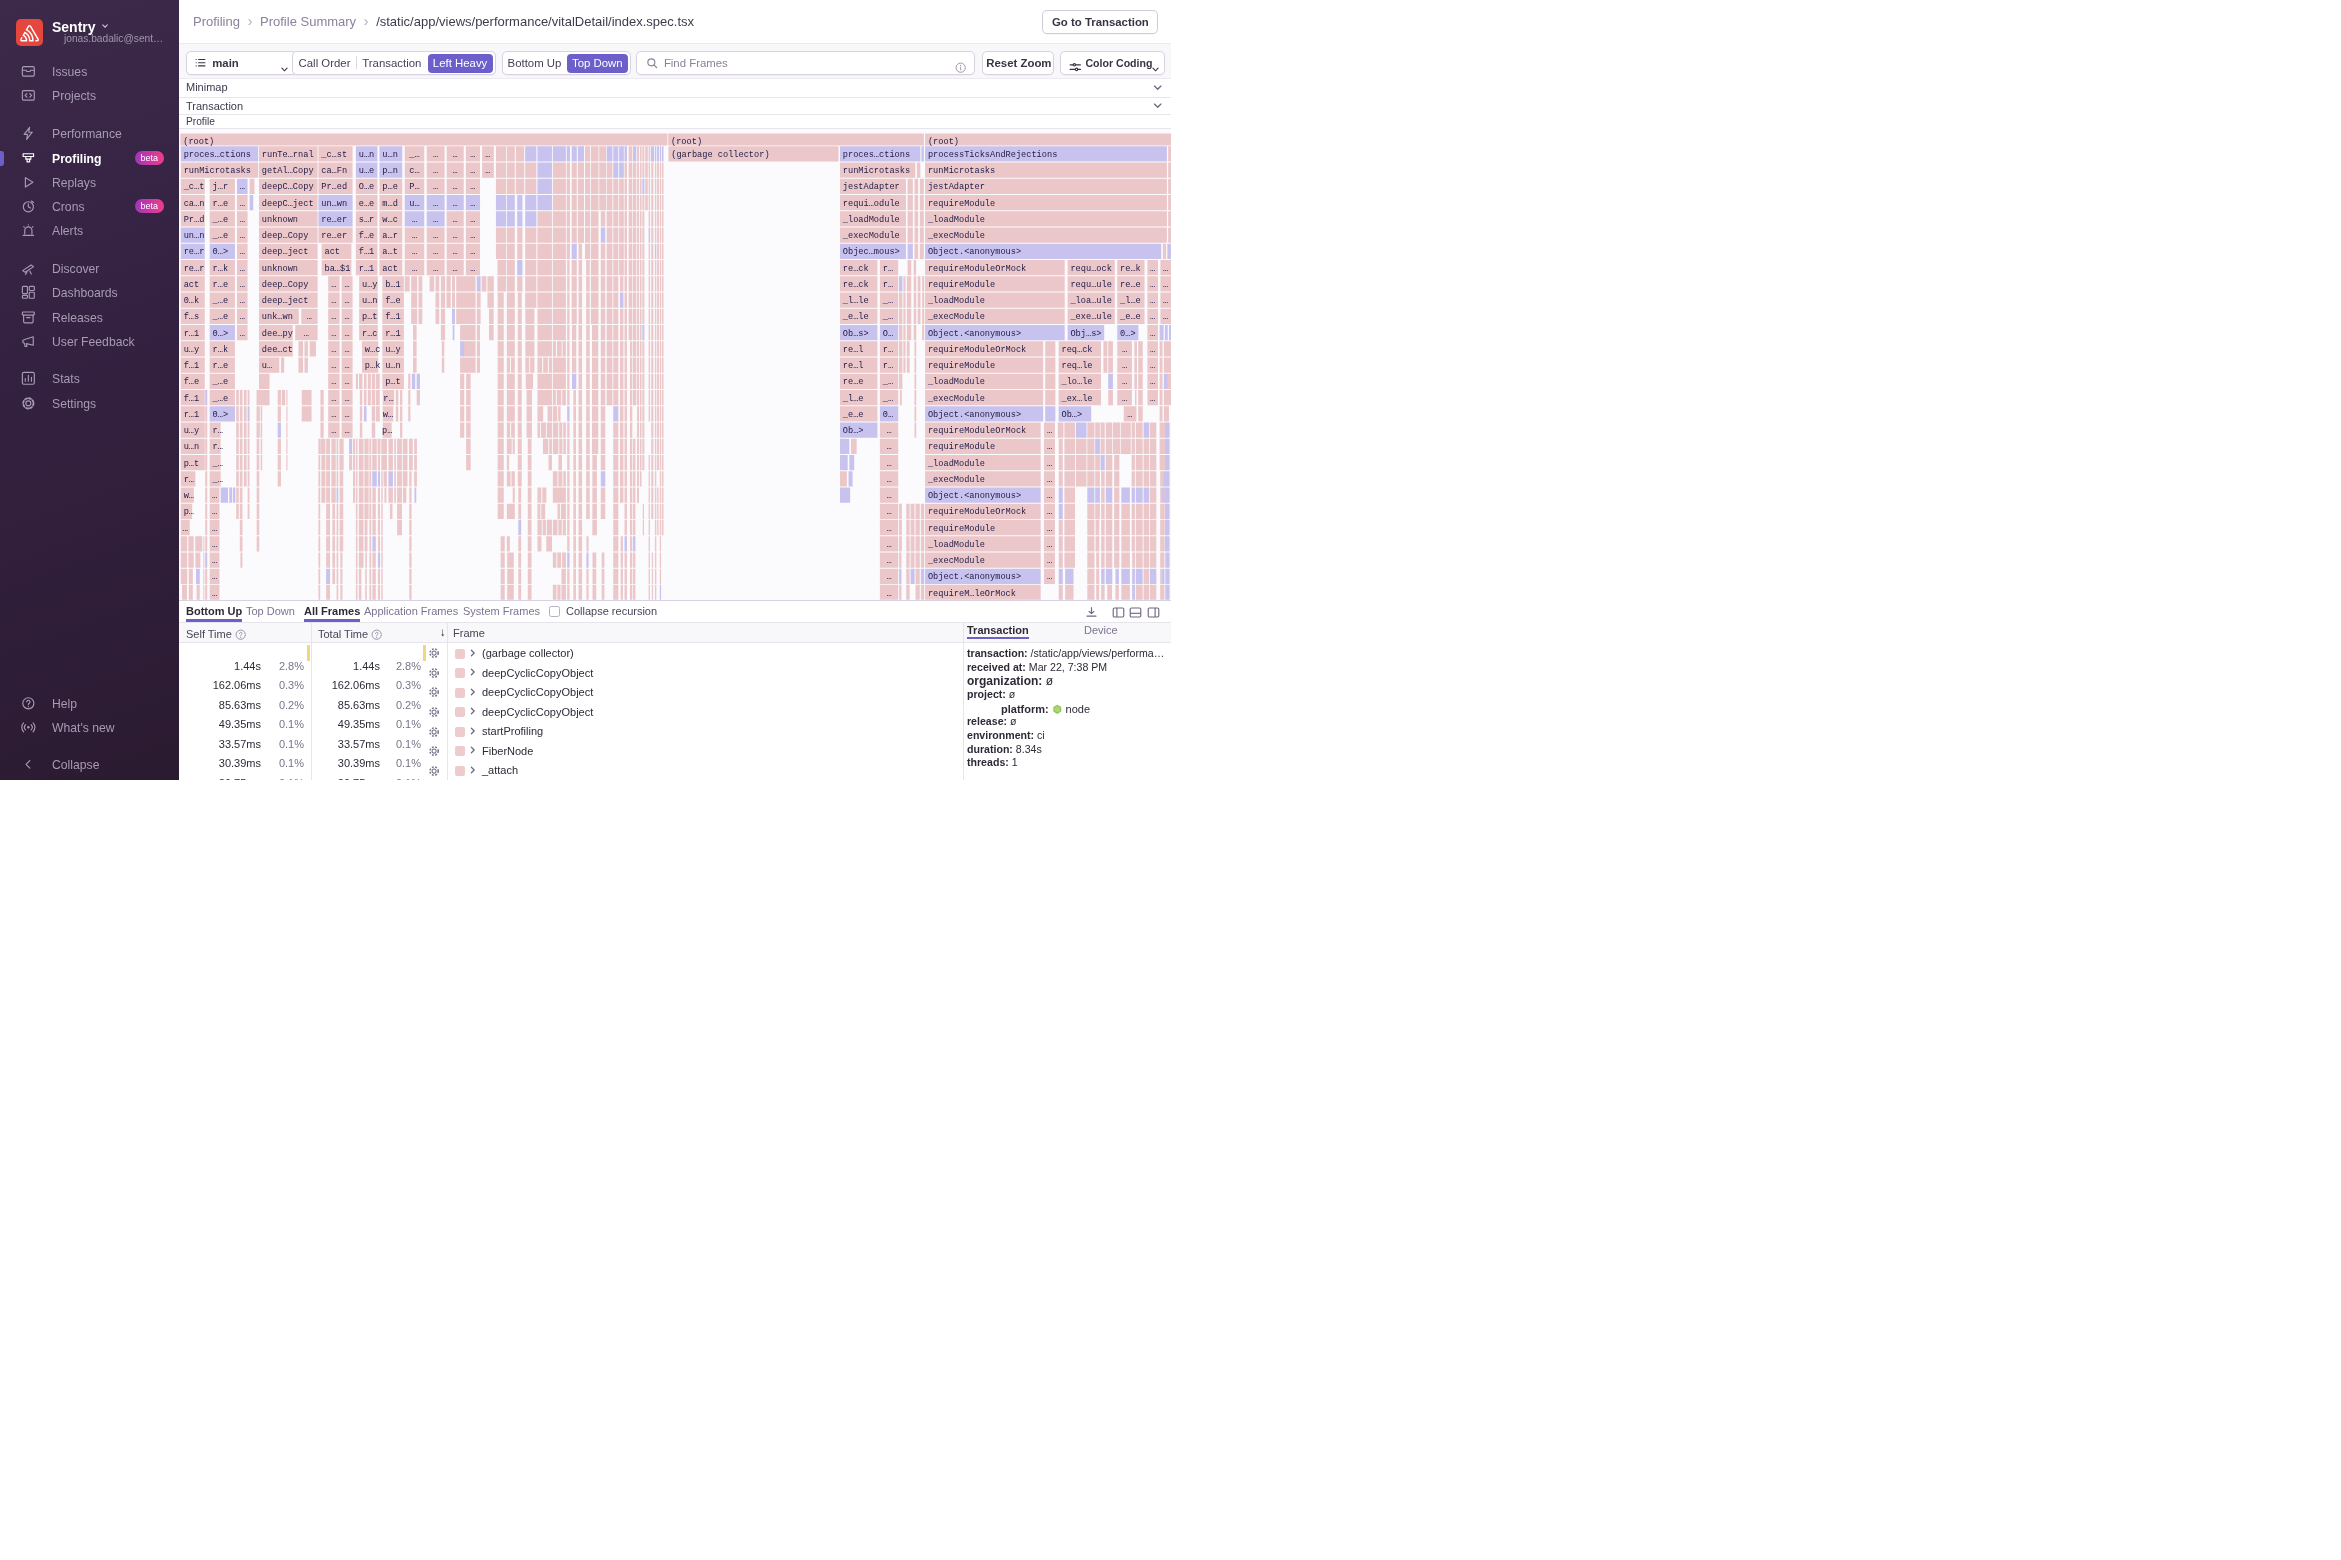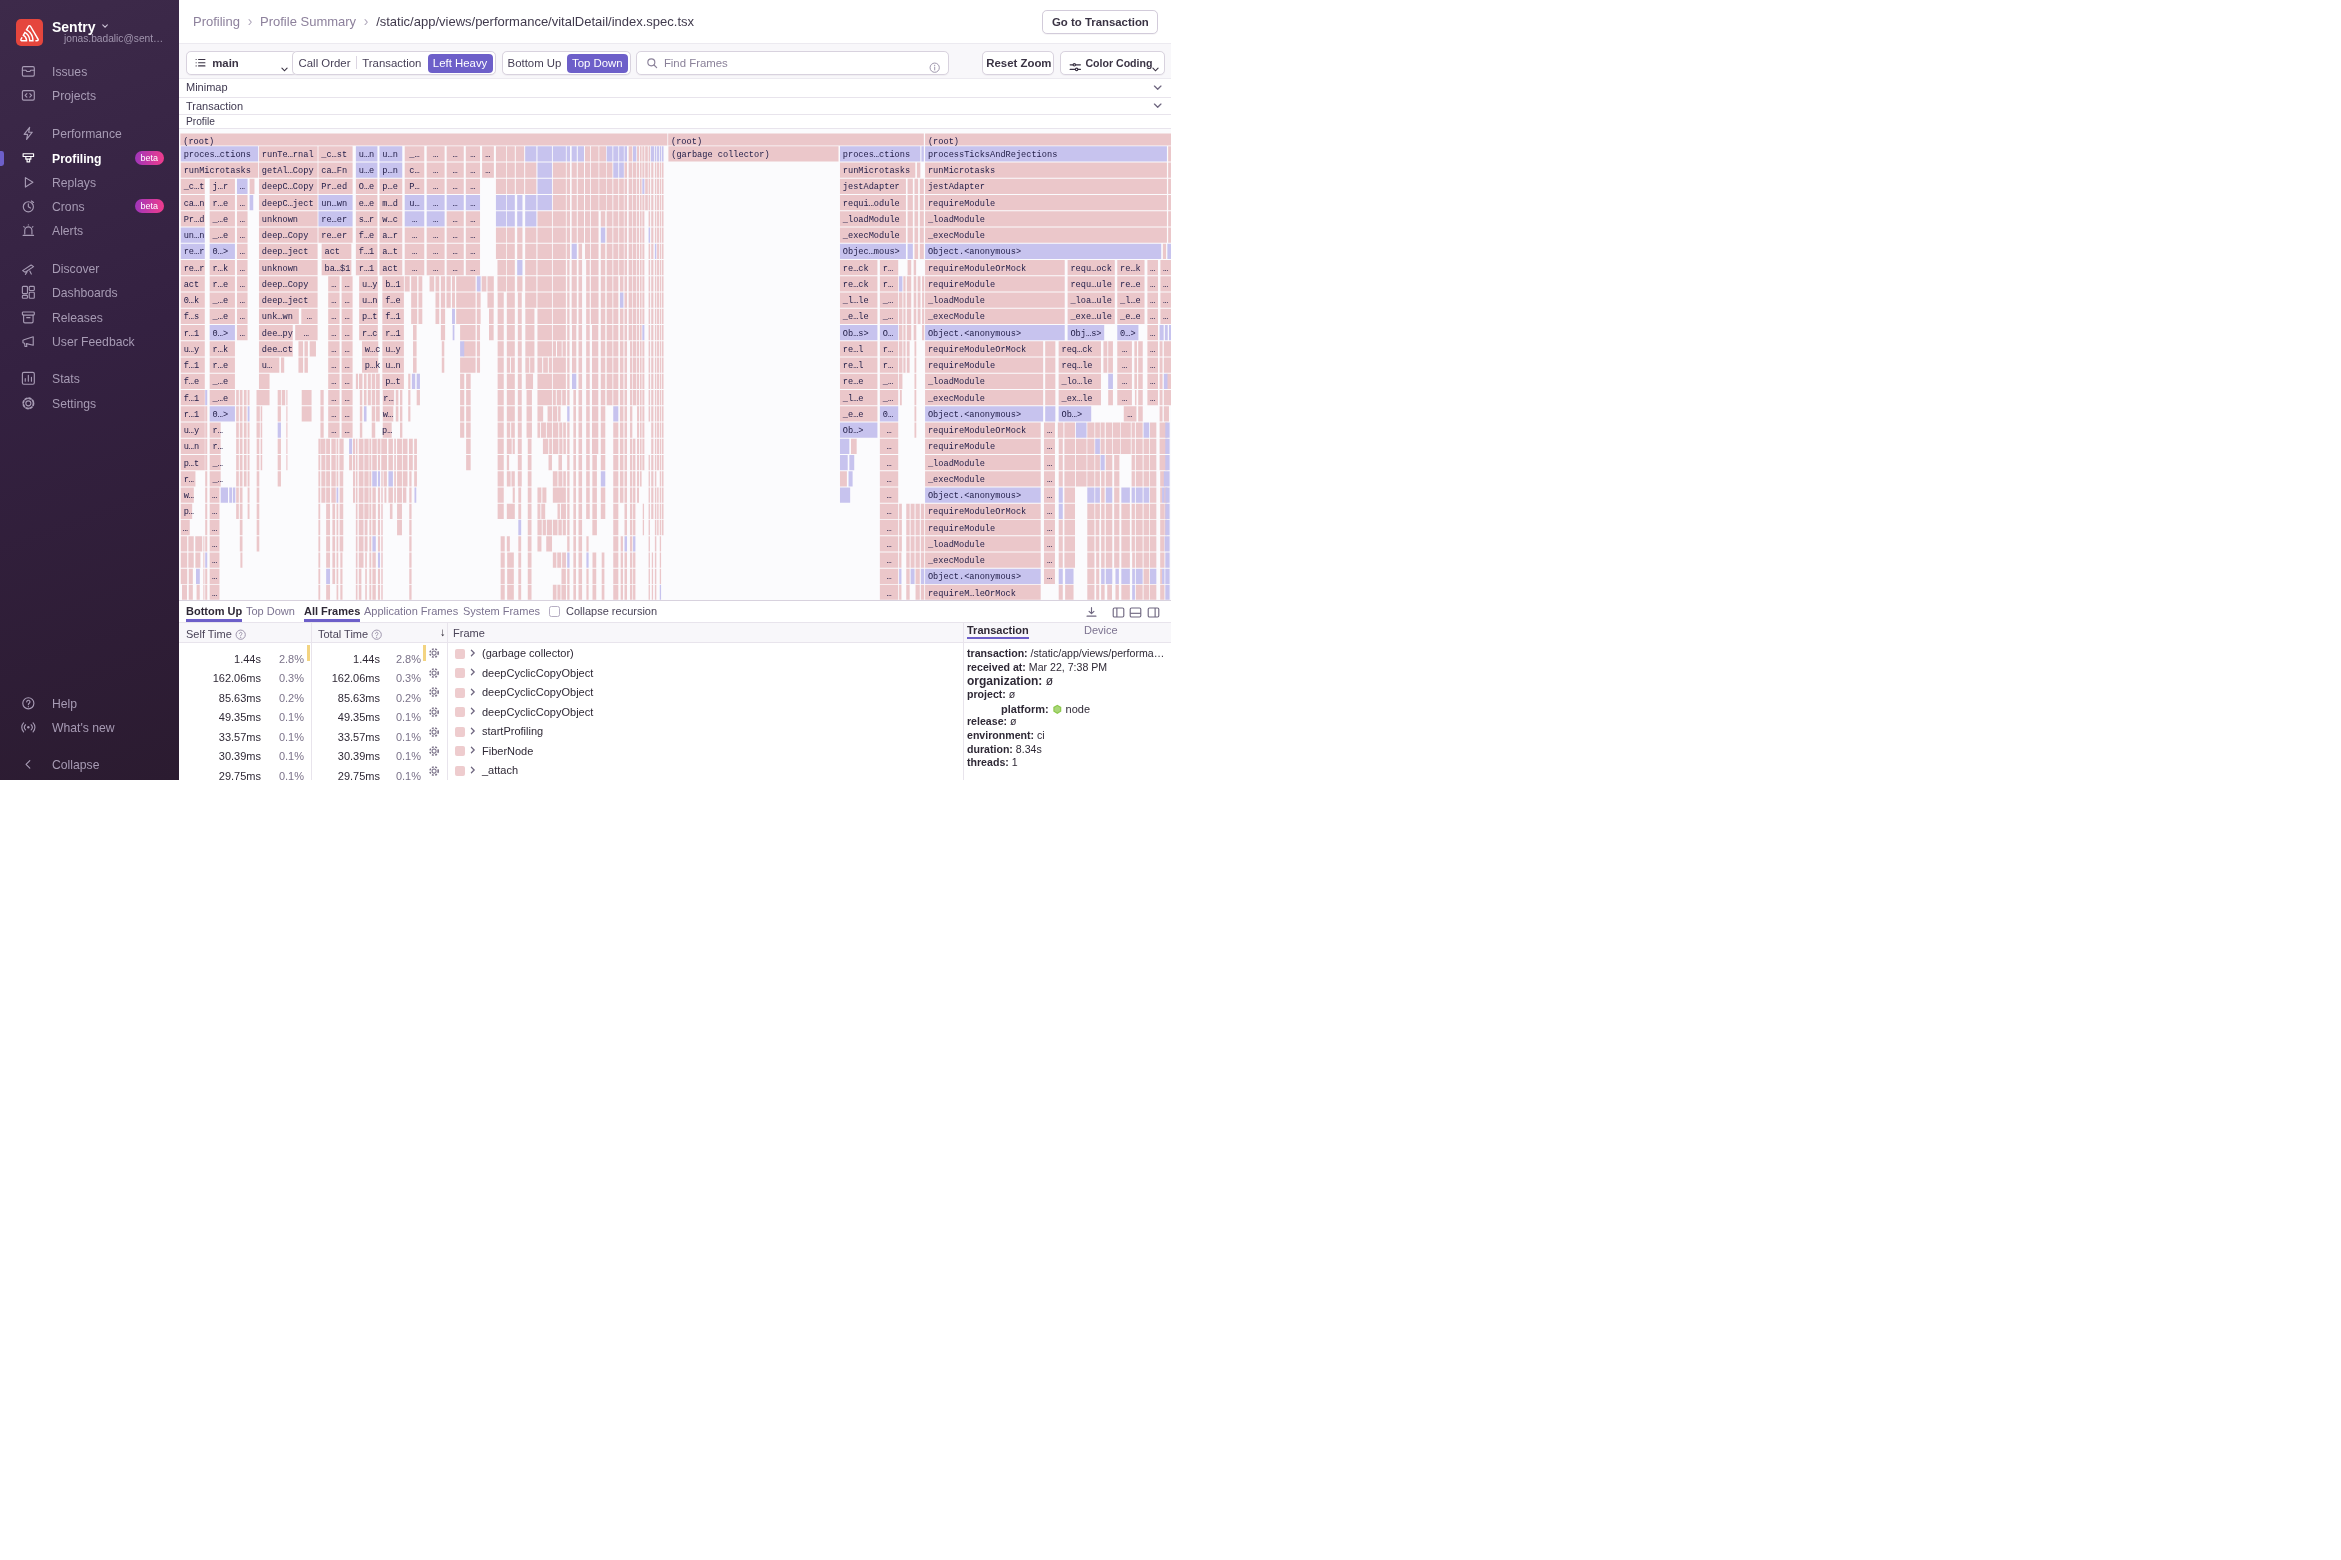--- a/index.html
+++ b/index.html
@@ -27,21 +27,21 @@
 .tab{position:absolute;top:4.1px;font-size:11px;color:#7c7390}
 .tab.on{color:#2f2936;font-weight:bold}
 .tab.on::after{content:"";position:absolute;left:0;right:0;bottom:-4.5px;height:2.4px;background:#6d5fc9}
 #thead{position:absolute;left:0;top:623px;width:1171px;height:20.4px;background:#f8f7fa;border-bottom:0.8px solid #e8e4ec;font-size:11px;color:#4a4458}
 #thead .tab.on::after{bottom:-2.9px}
 #vdiv1{position:absolute;left:311px;top:623px;width:0.8px;height:157px;background:#e8e4ec}
 #vdiv2{position:absolute;left:447px;top:623px;width:0.8px;height:157px;background:#e8e4ec}
 #vdiv3{position:absolute;left:963px;top:623px;width:0.8px;height:157px;background:#e8e4ec}
 .num{position:absolute;font-size:11px;color:#2f2936;text-align:right}
 .pct{position:absolute;font-size:11px;color:#7a7289;text-align:right}
-.num,.pct{padding-top:9px}
+.num,.pct{padding-top:16px}
 </style></head><body>
 <div id="sidebar">
 <div style="position:absolute;left:15.5px;top:19px"><svg width="27" height="27" viewBox="0 0 33 33">
         <rect width="33" height="33" rx="6" fill="#e5463d"></rect>
         <g transform="translate(5.0,7.2) scale(0.46)" fill="#fff">
           <path d="M29,2.26a4.67,4.67,0,0,0-8,0L14.42,13.53A32.21,32.21,0,0,1,32.17,40.19H27.55A27.68,27.68,0,0,0,12.09,17.47L6,28a15.92,15.92,0,0,1,9.23,12.17H4.62A.76.76,0,0,1,4,39.06l2.94-5a10.74,10.74,0,0,0-3.36-1.9l-2.91,5a4.54,4.54,0,0,0,1.69,6.24A4.66,4.66,0,0,0,4.62,44H19.15a19.4,19.4,0,0,0-8-17.31l2.31-4A23.87,23.87,0,0,1,23.76,44H36.07a35.88,35.88,0,0,0-16.41-31.8l4.67-8a.77.77,0,0,1,1.05-.27c.53.29,20.29,34.77,20.66,35.17a.76.76,0,0,1-.68,1.13H40.6q.09,1.91,0,3.81h4.78A4.59,4.59,0,0,0,50,39.43a4.49,4.49,0,0,0-.62-2.28Z"></path>
         </g>
       </svg></div>
 <div style="position:absolute;left:52px;top:17px;font-size:14px;font-weight:bold;color:#fff">Sentry
  <span style="display:inline-block;vertical-align:1.6px;margin-left:1.6px"><svg width="8.1" height="8.1" viewBox="0 0 14 14" fill="none" stroke="#cfc6d8" stroke-width="1.8" stroke-linecap="round">
@@ -176,21 +176,21 @@
           <path d="M5 3.5h9M5 8h9M5 12.5h9M1.5 3.5h.2M1.5 8h.2M1.5 12.5h.2"></path>
         </svg></span><b>main</b><span style="position:absolute;right:7.3px;top:6.5px"><svg width="9" height="9" viewBox="0 0 14 14" fill="none" stroke="#3a3344" stroke-width="1.8" stroke-linecap="round">
           <path d="M3 5l4 4 4-4"></path>
         </svg></span></div>
 <div class="ctl seg" style="left:292px;width:204px">
  <span class="sitem" style="width:63px">Call Order</span><span class="sdiv"></span><span class="sitem" style="width:70px">Transaction</span><span class="sitem sel" style="width:65px">Left Heavy</span>
 </div>
 <div class="ctl seg" style="left:502px;width:129px">
  <span class="sitem" style="width:63px">Bottom Up</span><span class="sitem sel" style="width:61px">Top Down</span>
 </div>
-<div class="ctl" style="left:636px;width:313px"><span style="margin:0 5.7px 0 9px;position:relative;top:2px"><svg width="12.2" height="12.2" viewBox="0 0 16 16" fill="none" stroke="#8a8199" stroke-width="1.5" stroke-linecap="round">
+<div class="ctl" style="left:636px;width:339px"><span style="margin:0 5.7px 0 9px;position:relative;top:2px"><svg width="12.2" height="12.2" viewBox="0 0 16 16" fill="none" stroke="#8a8199" stroke-width="1.5" stroke-linecap="round">
           <circle cx="7" cy="7" r="4.6"></circle>
           <path d="M10.5 10.5 14 14"></path>
         </svg></span><span style="color:#8a8199">Find Frames</span><span style="position:absolute;right:8.1px;top:6.1px"><svg width="11.4" height="11.4" viewBox="0 0 16 16" fill="none" stroke="#978ea6" stroke-width="1.3">
           <circle cx="8" cy="8" r="6.5"></circle>
           <path d="M8 7.2v4" stroke-linecap="round"></path>
           <circle cx="8" cy="4.8" r="0.4" fill="#978ea6"></circle>
         </svg></span></div>
 <div class="ctl btn" style="left:982px;width:72px"><b>Reset Zoom</b></div>
 <div class="ctl btn" style="left:1060px;width:105px;text-align:left"><span style="position:absolute;left:8.1px;top:5.7px"><svg width="12.2" height="12.2" viewBox="0 0 16 16" fill="none" stroke="#3a3344" stroke-width="1.5" stroke-linecap="round">
           <path d="M1.5 5h4M8.5 5H15M1.5 11h7M11.5 11H15"></path>

